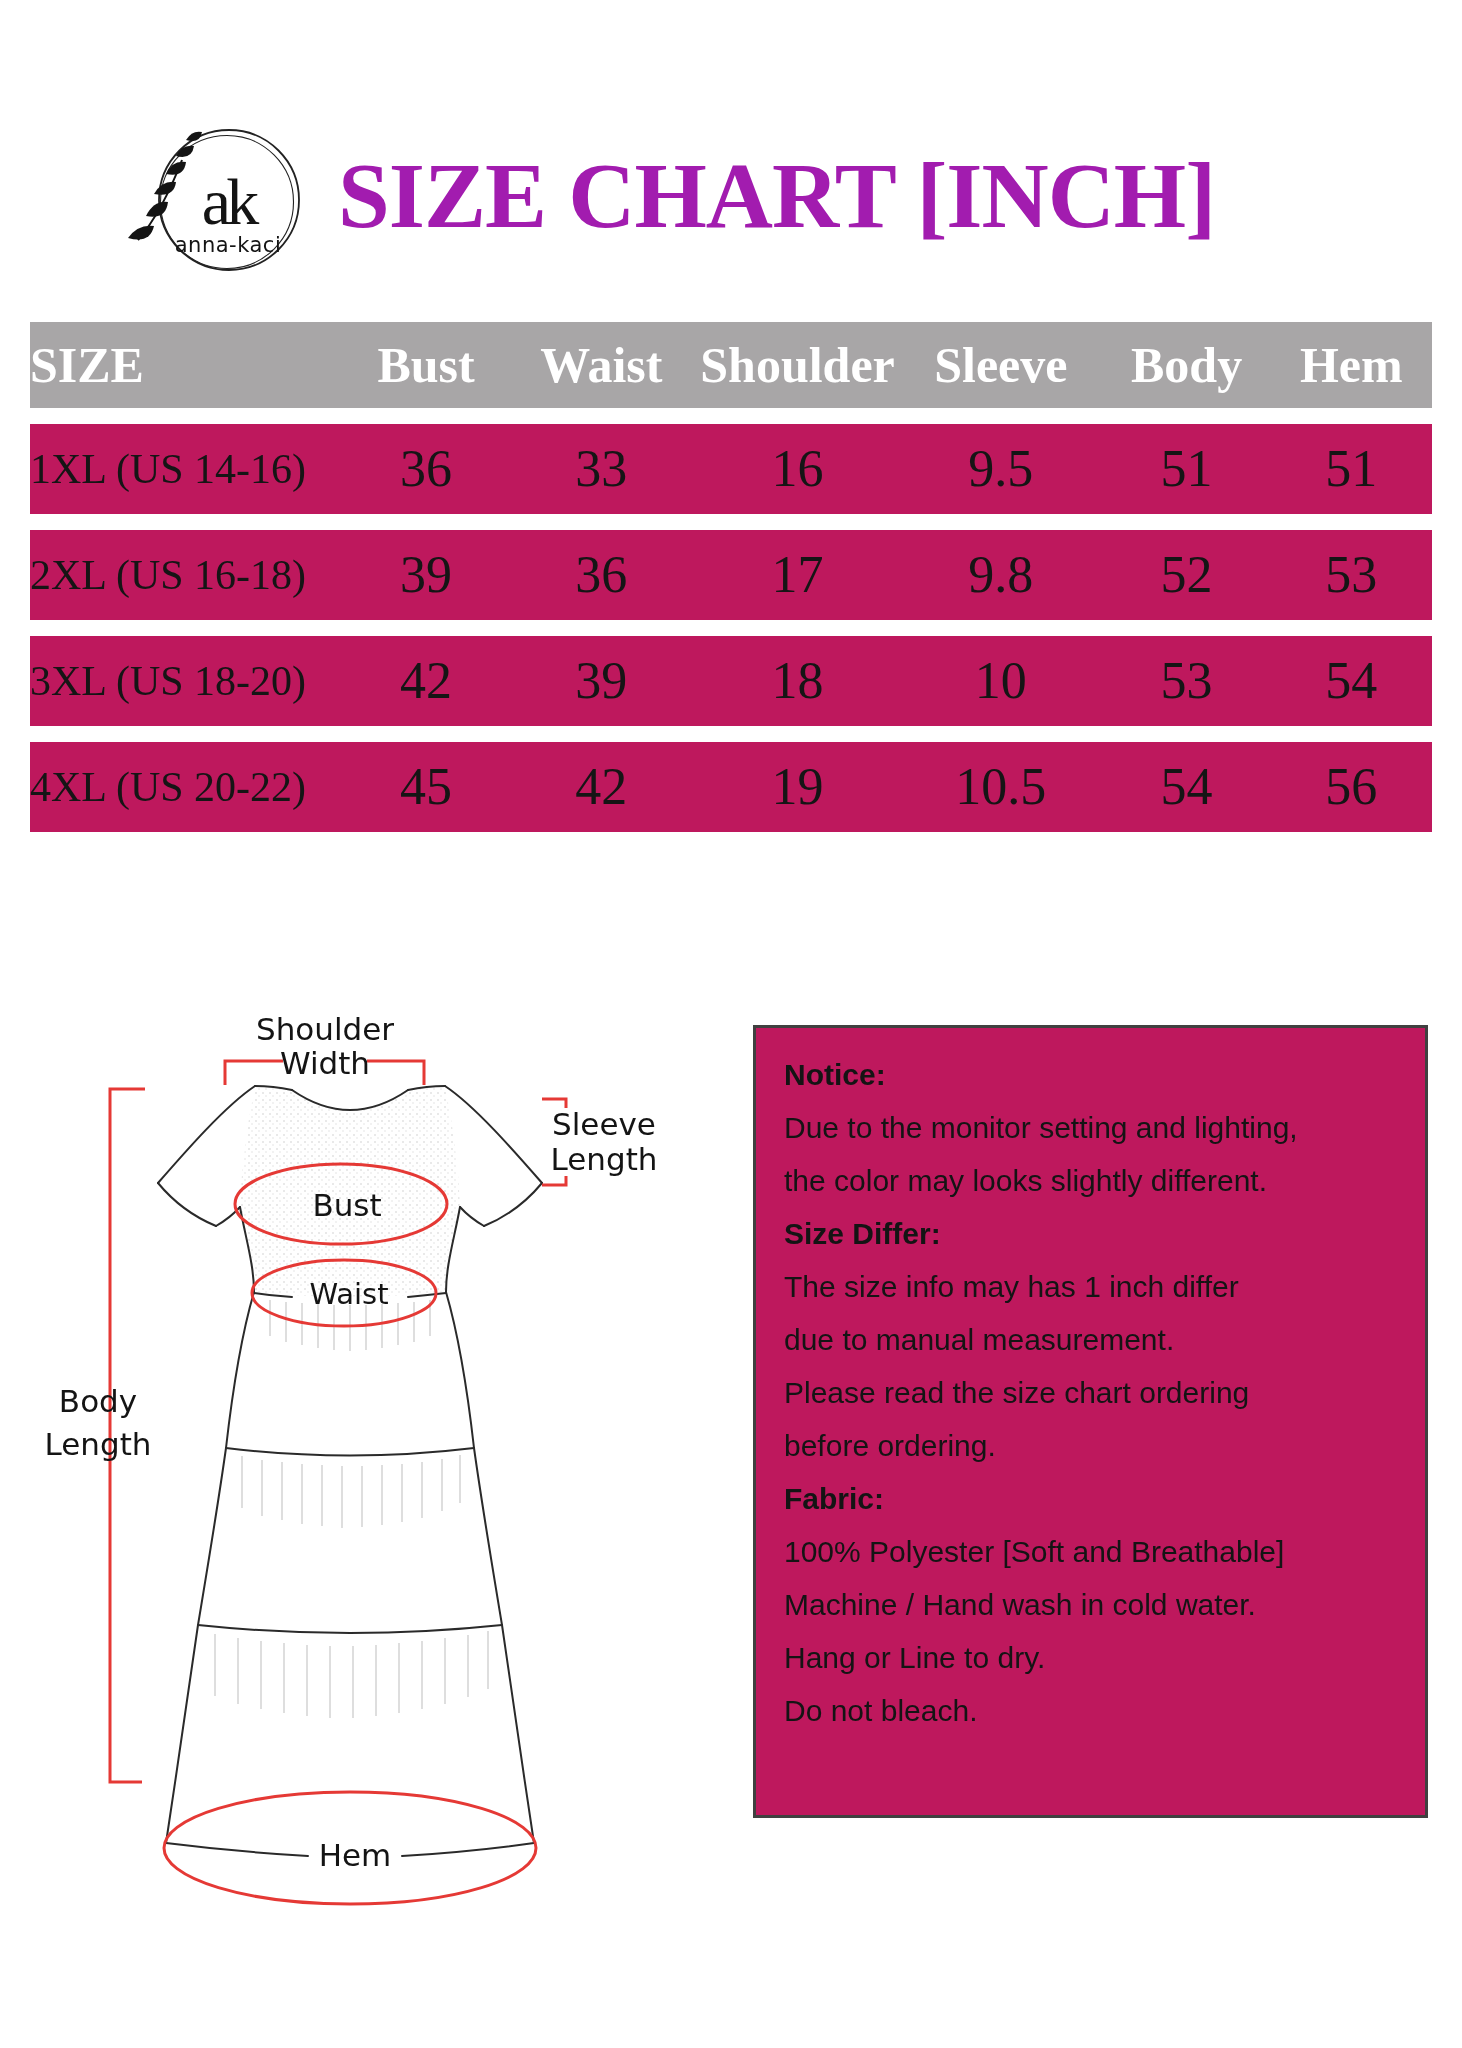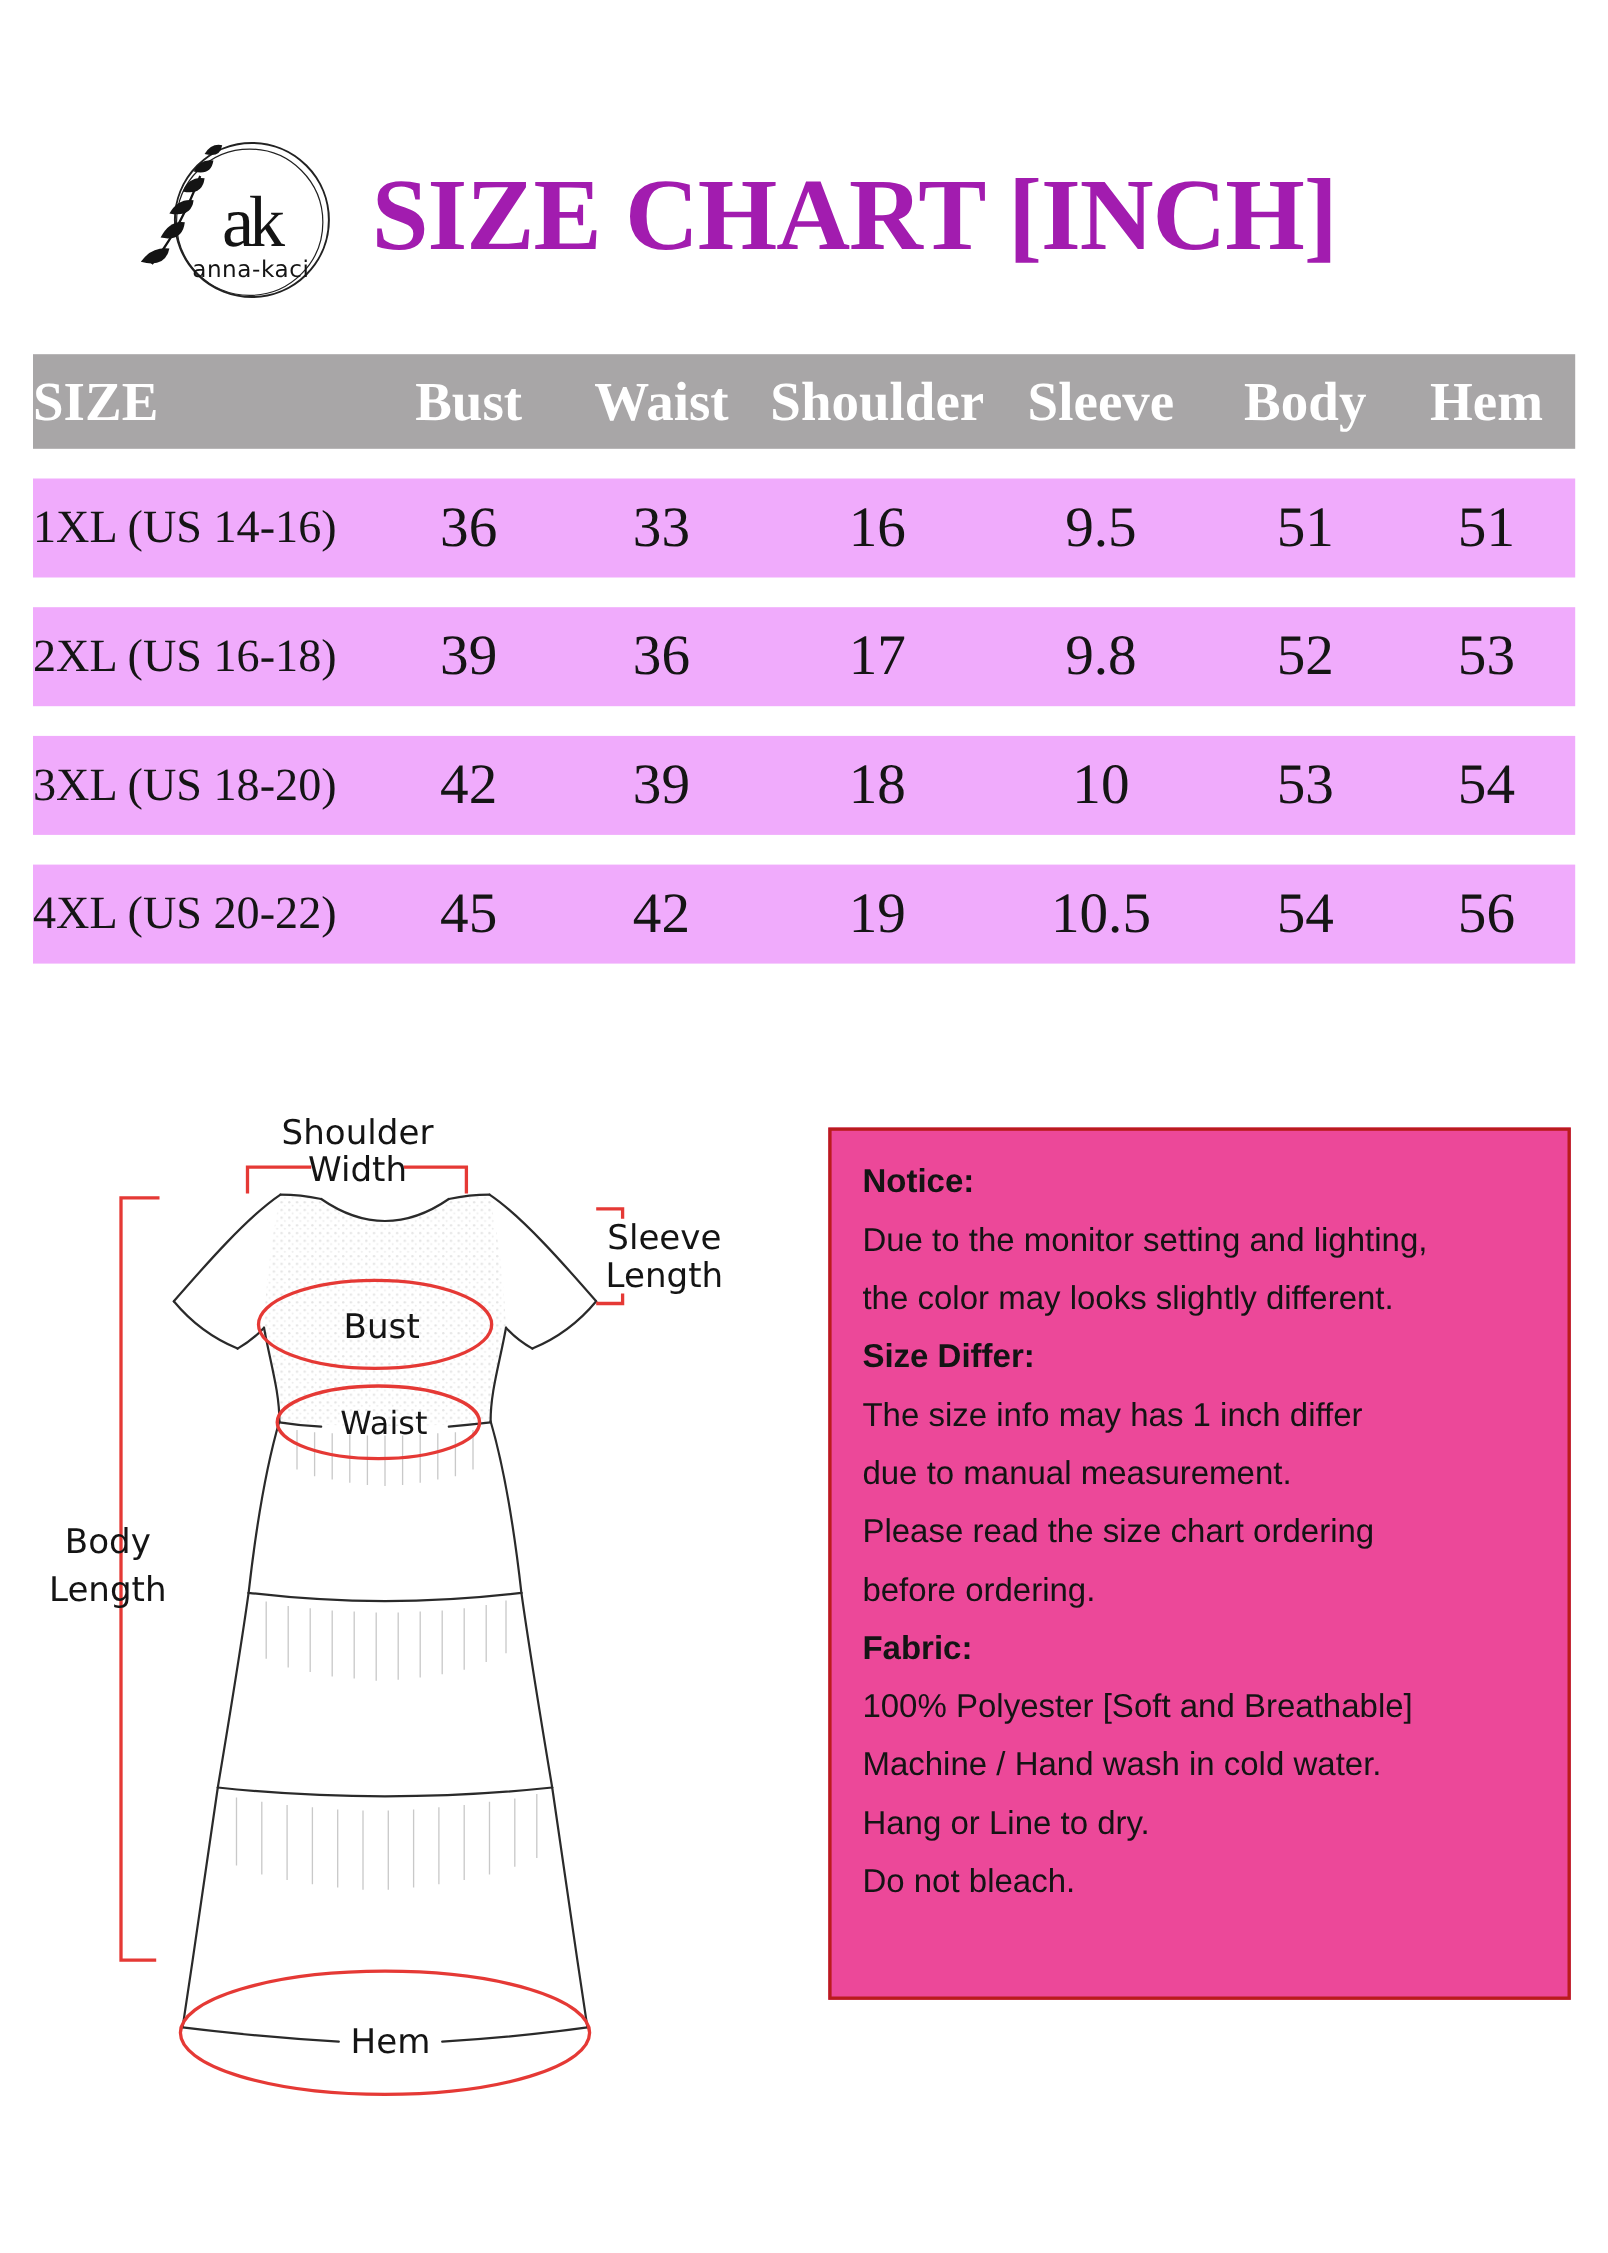--- a/index.html
+++ b/index.html
@@ -9,34 +9,34 @@
   
   #logo{position:absolute;left:110px;top:112px;width:210px;height:180px;}
   #title{position:absolute;left:338px;top:142px;font-family:"Liberation Serif",serif;
          font-weight:bold;font-size:93px;letter-spacing:-1px;color:#a21caf;white-space:nowrap;}
 
   
   #size-table{position:absolute;left:30px;top:322px;width:1402px;}
   .trow{display:grid;grid-template-columns:22.5% 11.5% 13.5% 14.5% 14.5% 12% 11.5%;
         align-items:center;}
   .thead{height:86px;background:#a8a6a7;color:#ffffff;font-weight:bold;font-size:50px;}
-  .tdata{height:90px;background:#f0abfc;color:#151515;font-size:52px;margin-top:27px;}
+  .tdata{height:90px;background:#be185d;color:#151515;font-size:52px;margin-top:16px;}
   .tdata:first-of-type{margin-top:29px;}
   .cell{text-align:center;line-height:1;}
   .cell.first{text-align:left;}
   .tdata .cell.first{font-size:42px;}
 
   
   #diagram{position:absolute;left:30px;top:1000px;width:650px;height:920px;}
   .diag-label{font-family:"DejaVu Sans",sans-serif;font-size:31px;fill:#141414;}
   .diag-label.small{font-size:29px;}
 
   
   #notice{position:absolute;left:753px;top:1025px;width:675px;height:793px;
-          box-sizing:border-box;background:#ec4899;border:3px solid #b91c1c;
+          box-sizing:border-box;background:#be185d;border:3px solid #404040;
           padding:20px 0 16px 28px;font-family:"Liberation Sans",sans-serif;
           font-size:30px;color:#141414;}
   #notice .nline{line-height:53px;white-space:nowrap;}
   #notice .bold{font-weight:bold;}
 </style>
 </head>
 <body>
 
 <div id="page">
 

